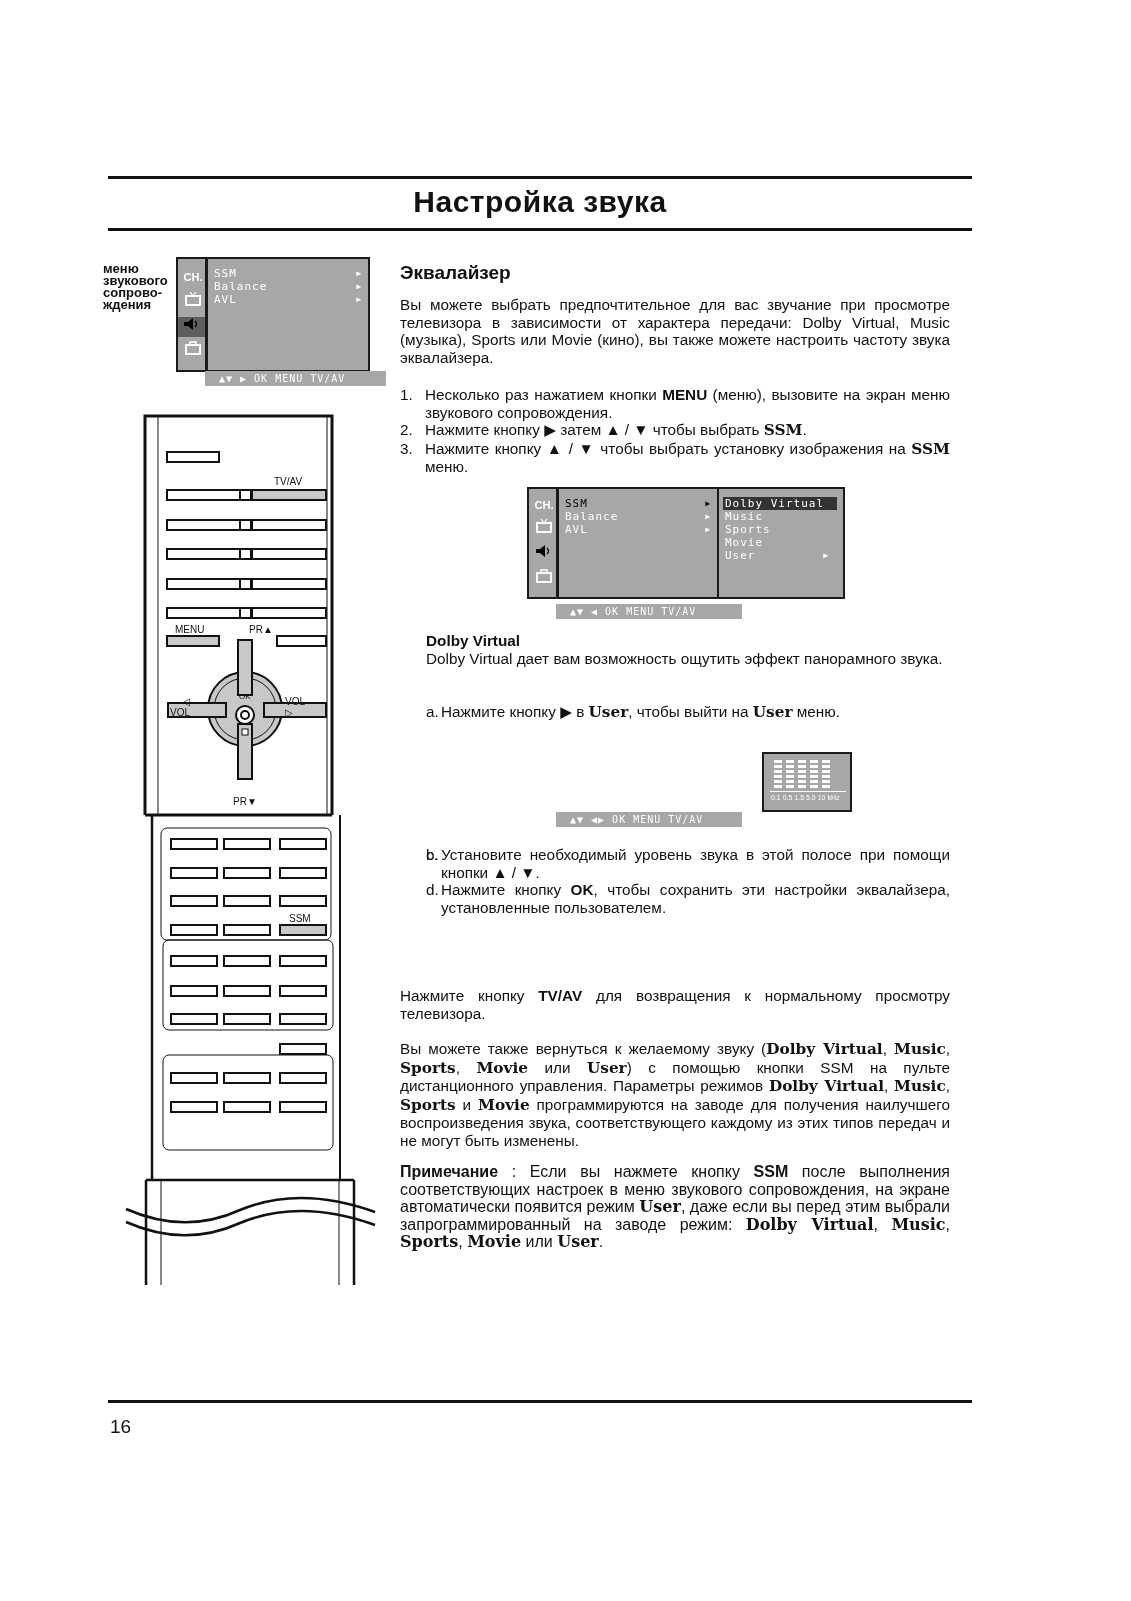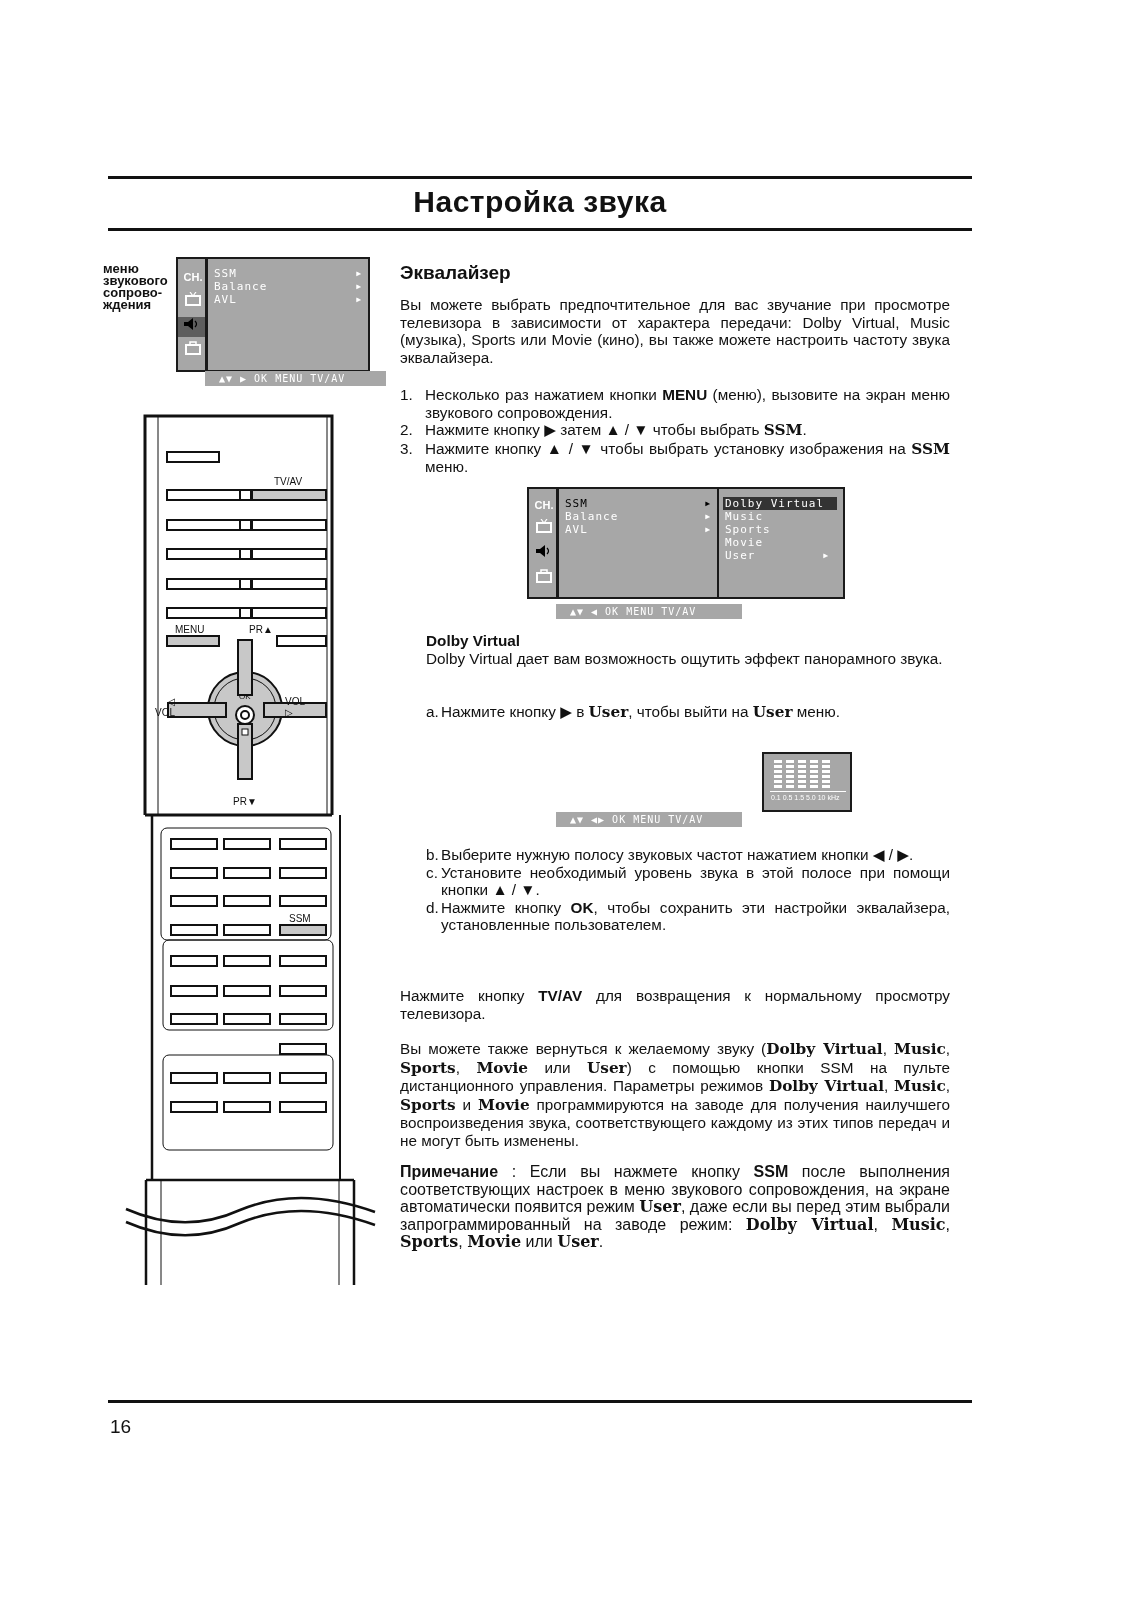--- a/index.html
+++ b/index.html
@@ -178,21 +178,21 @@
         <rect x="58" y="26" width="8" height="3"></rect>
         <rect x="58" y="31" width="8" height="3"></rect>
       <rect x="6" y="37" width="76" height="1"></rect>
     </g>
   </svg>
   <div class="abs" style="left:7px;top:40px;font-size:7px;color:#fff;white-space:nowrap;">0.1 0.5 1.5 5.0 10 kHz</div>
 </div>
 <div class="osdbar" style="left:556px;top:812px;width:172px;">▲▼ ◀▶ OK MENU TV/AV</div>
 
 <div class="sec" style="top:846px;">
-  <div class="lstep"><span class="num">b.</span><span>Выберите нужную полосу звуковых частот нажатием кнопки ◀ / ▶.</span></div>
+  <div class="lstep"><span class="num">b.</span></div>
   <div class="lstep"><span class="num">c.</span><span>Установите необходимый уровень звука в этой полосе при помощи кнопки ▲ / ▼.</span></div>
   <div class="lstep"><span class="num">d.</span><span>Нажмите кнопку </span><b>OK</b><span>, чтобы сохранить эти настройки эквалайзера, установленные пользователем.</span></div>
 </div>
 
 <div class="para" style="top:987px;"><span>Нажмите кнопку </span><b>TV/AV</b><span> для возвращения к нормальному просмотру телевизора.</span></div>
 
 <div class="para" style="top:1040px;"><span>Вы можете также вернуться к желаемому звуку (</span><b class="serif">Dolby Virtual</b><span>, </span><b class="serif">Music</b><span>, </span><b class="serif">Sports</b><span>, </span><b class="serif">Movie</b><span> или </span><b class="serif">User</b><span>) с помощью кнопки SSM на пульте дистанционного управления. Параметры режимов </span><b class="serif">Dolby Virtual</b><span>, </span><b class="serif">Music</b><span>, </span><b class="serif">Sports</b><span> и </span><b class="serif">Movie</b><span> программируются на заводе для получения наилучшего воспроизведения звука, соответствующего каждому из этих типов передач и не могут быть изменены.</span></div>
 
 <div class="note" style="top:1163px;"><b>Примечание</b><span> : Если вы нажмете кнопку </span><b>SSM</b><span> после выполнения соответствующих настроек в меню звукового сопровождения, на экране автоматически появится режим </span><b class="serif">User</b><span>, даже если вы перед этим выбрали запрограммированный на заводе режим: </span><b class="serif">Dolby Virtual</b><span>, </span><b class="serif">Music</b><span>, </span><b class="serif">Sports</b><span>, </span><b class="serif">Movie</b><span> или </span><b class="serif">User</b><span>.</span></div>
 
@@ -243,21 +243,21 @@
   <div class="btn" style="left:239px;top:578px;width:9px;"></div>
   <div class="btn" style="left:251px;top:578px;width:72px;"></div>
   <div class="btn" style="left:166px;top:607px;width:71px;"></div>
   <div class="btn" style="left:239px;top:607px;width:9px;"></div>
   <div class="btn" style="left:251px;top:607px;width:72px;"></div>
 
   <div class="rlabel" style="left:175px;top:624px;">MENU</div>
   <div class="rlabel" style="left:249px;top:624px;">PR▲</div>
   <div class="btn g" style="left:166px;top:635px;width:50px;"></div>
   <div class="btn" style="left:276px;top:635px;width:47px;"></div>
-  <div class="rlabel" style="left:155px;top:696px;text-align:right;">◁ VOL</div>
+  <div class="rlabel" style="left:170px;top:696px;text-align:right;">◁ VOL</div>
   <div class="rlabel" style="left:285px;top:696px;">VOL ▷</div>
   <div class="rlabel" style="left:239px;top:692px;font-size:8px;">OK</div>
   <div class="abs" style="left:228px;top:690px;width:34px;height:40px;"></div>
   <div class="abs" style="left:170px;top:703px;width:56px;height:16px;"></div>
   <div class="abs" style="left:265px;top:703px;width:62px;height:16px;"></div>
   <div class="abs" style="left:238px;top:640px;width:14px;height:55px;"></div>
   <div class="abs" style="left:238px;top:724px;width:14px;height:55px;"></div>
   <div class="rlabel" style="left:233px;top:796px;">PR▼</div>
 
   <div class="btn" style="left:170px;top:838px;width:44px;"></div>

